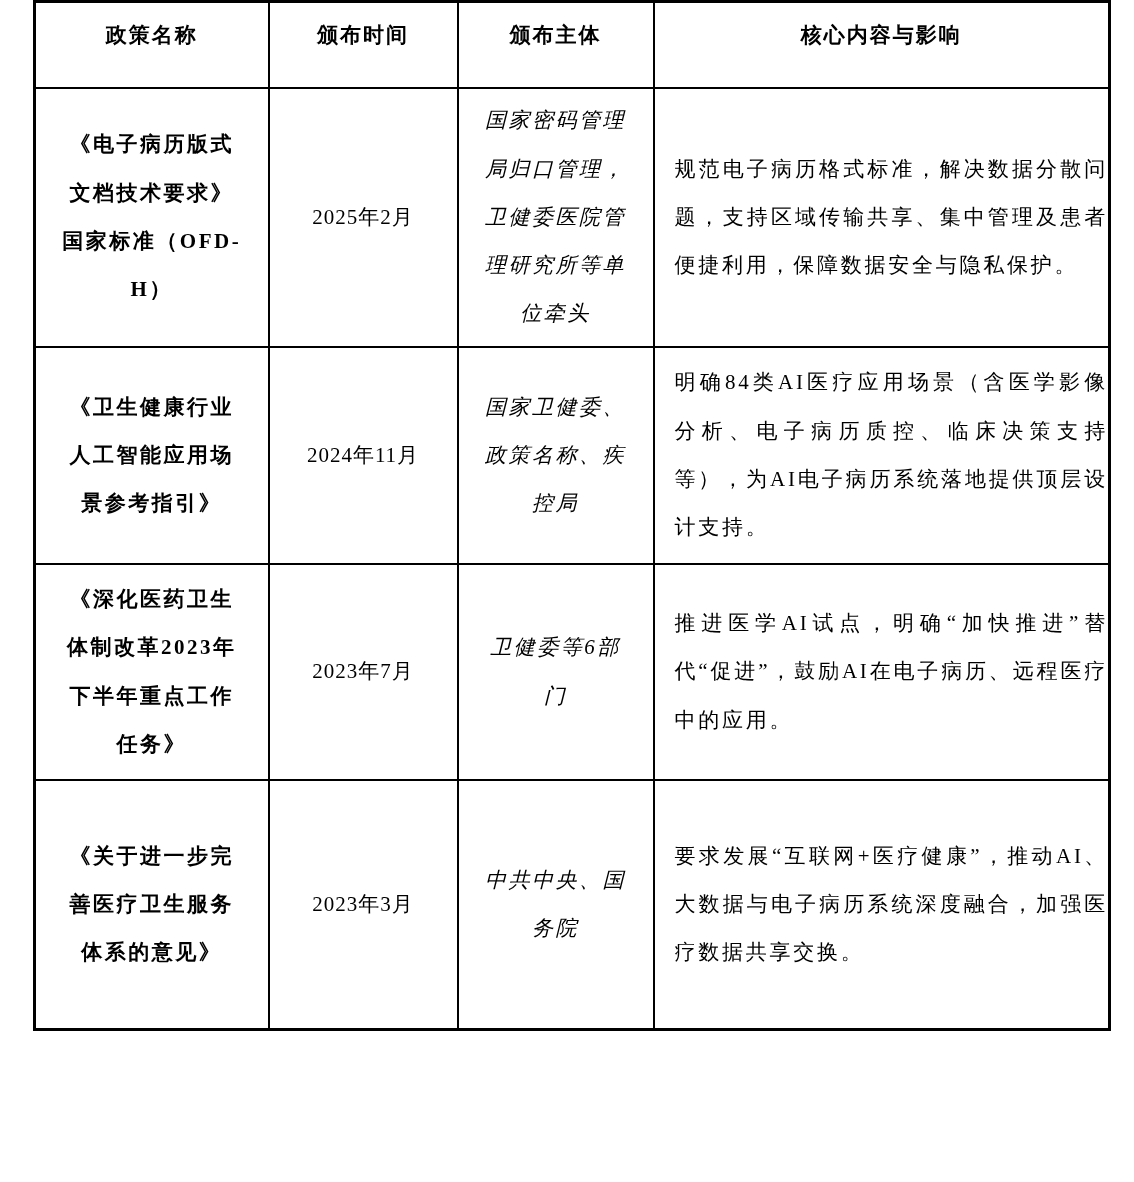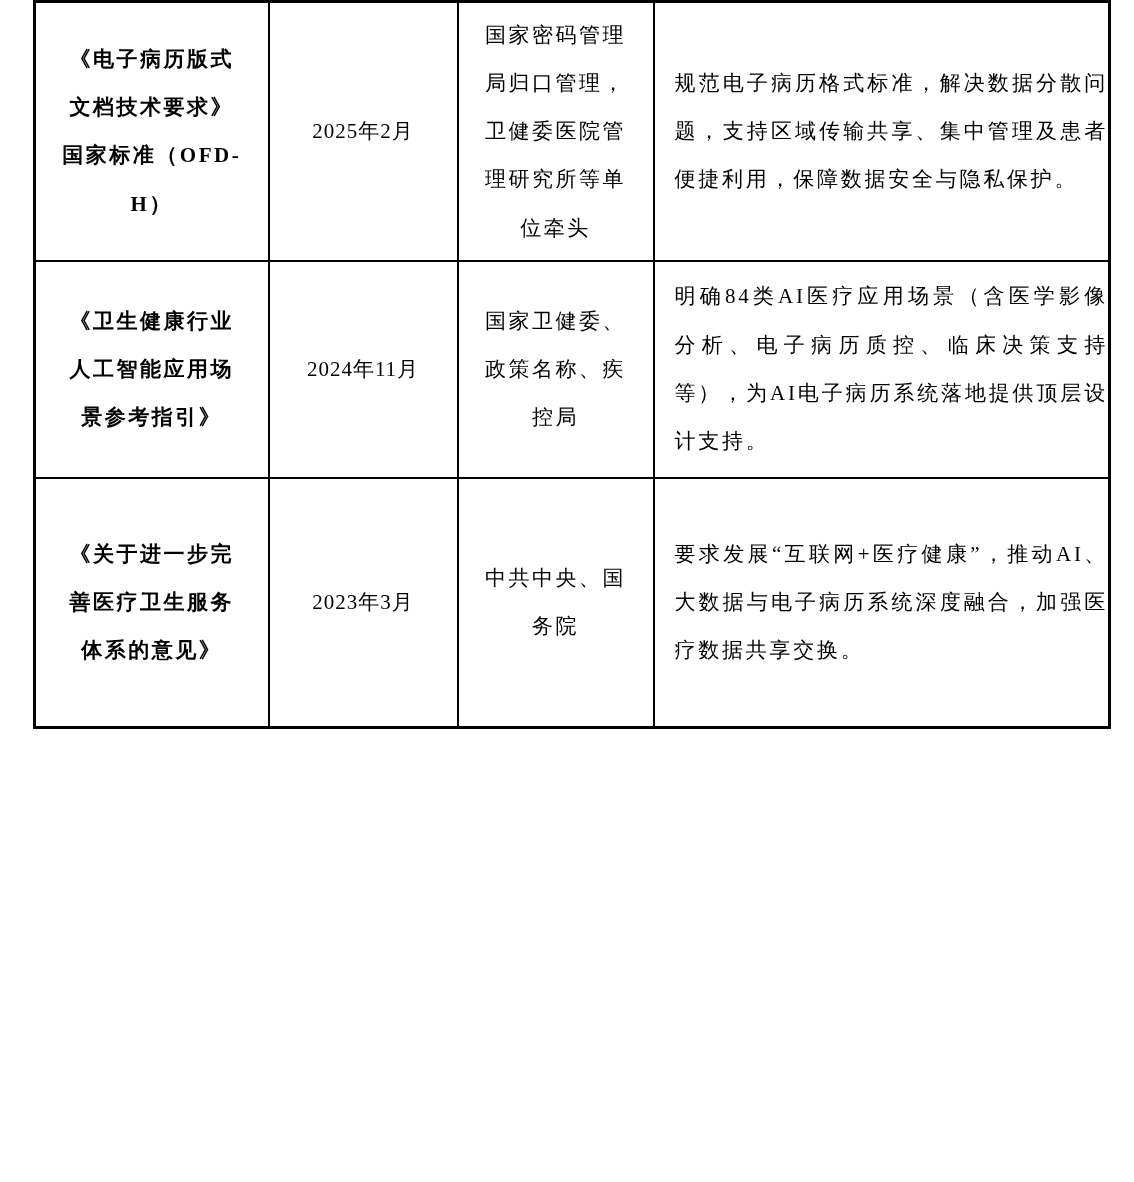--- a/index.html
+++ b/index.html
@@ -60,20 +60,21 @@
   .c-date {
     text-align: center;
     padding: 14px 14px;
     letter-spacing: 1px;
     white-space: nowrap;
   }
   .c-issuer {
     text-align: center;
     padding: 6px 22px;
     letter-spacing: 2.5px;
+    font-style: italic;
   }
   .c-content {
     text-align: justify;
     text-justify: inter-character;
     word-break: break-all;
     padding: 6px 0 6px 20px;
     letter-spacing: 2.75px;
   }
   tr.r-head { height: 86px; }
   tr.r1 { height: 259px; }
@@ -89,36 +90,48 @@
 
 
   <table class="policy-table">
     <colgroup>
       <col style="width:234px">
       <col style="width:189px">
       <col style="width:196px">
       <col style="width:456px">
     </colgroup>
     <tbody>
+      <tr class="r-head">
+        <th>政策名称</th>
+        <th>颁布时间</th>
+        <th>颁布主体</th>
+        <th>核心内容与影响</th>
+      </tr>
 
       <tr class="r1">
         <td class="c-name">《电子病历版式文档技术要求》国家标准（OFD-H）</td>
         <td class="c-date">2025年2月</td>
         <td class="c-issuer">国家密码管理局归口管理，卫健委医院管理研究所等单位牵头</td>
         <td class="c-content">规范电子病历格式标准，解决数据分散问题，支持区域传输共享、集中管理及患者便捷利用，保障数据安全与隐私保护。</td>
       </tr>
 
       <tr class="r2">
         <td class="c-name">《卫生健康行业人工智能应用场景参考指引》</td>
         <td class="c-date">2024年11月</td>
         <td class="c-issuer">国家卫健委、政策名称、疾控局</td>
         <td class="c-content">明确84类AI医疗应用场景（含医学影像分析、电子病历质控、临床决策支持等），为AI电子病历系统落地提供顶层设计支持。</td>
       </tr>
 
 
+      <tr class="r4">
+        <td class="c-name">《深化医药卫生体制改革2023年下半年重点工作任务》</td>
+        <td class="c-date">2023年7月</td>
+        <td class="c-issuer">卫健委等6部门</td>
+        <td class="c-content">推进医学AI试点，明确“加快推进”替代“促进”，鼓励AI在电子病历、远程医疗中的应用。</td>
+      </tr>
 
       <tr class="r5">
         <td class="c-name">《关于进一步完善医疗卫生服务体系的意见》</td>
         <td class="c-date">2023年3月</td>
         <td class="c-issuer">中共中央、国务院</td>
         <td class="c-content">要求发展“互联网+医疗健康”，推动AI、大数据与电子病历系统深度融合，加强医疗数据共享交换。</td>
       </tr>
     </tbody>
   </table>
 

